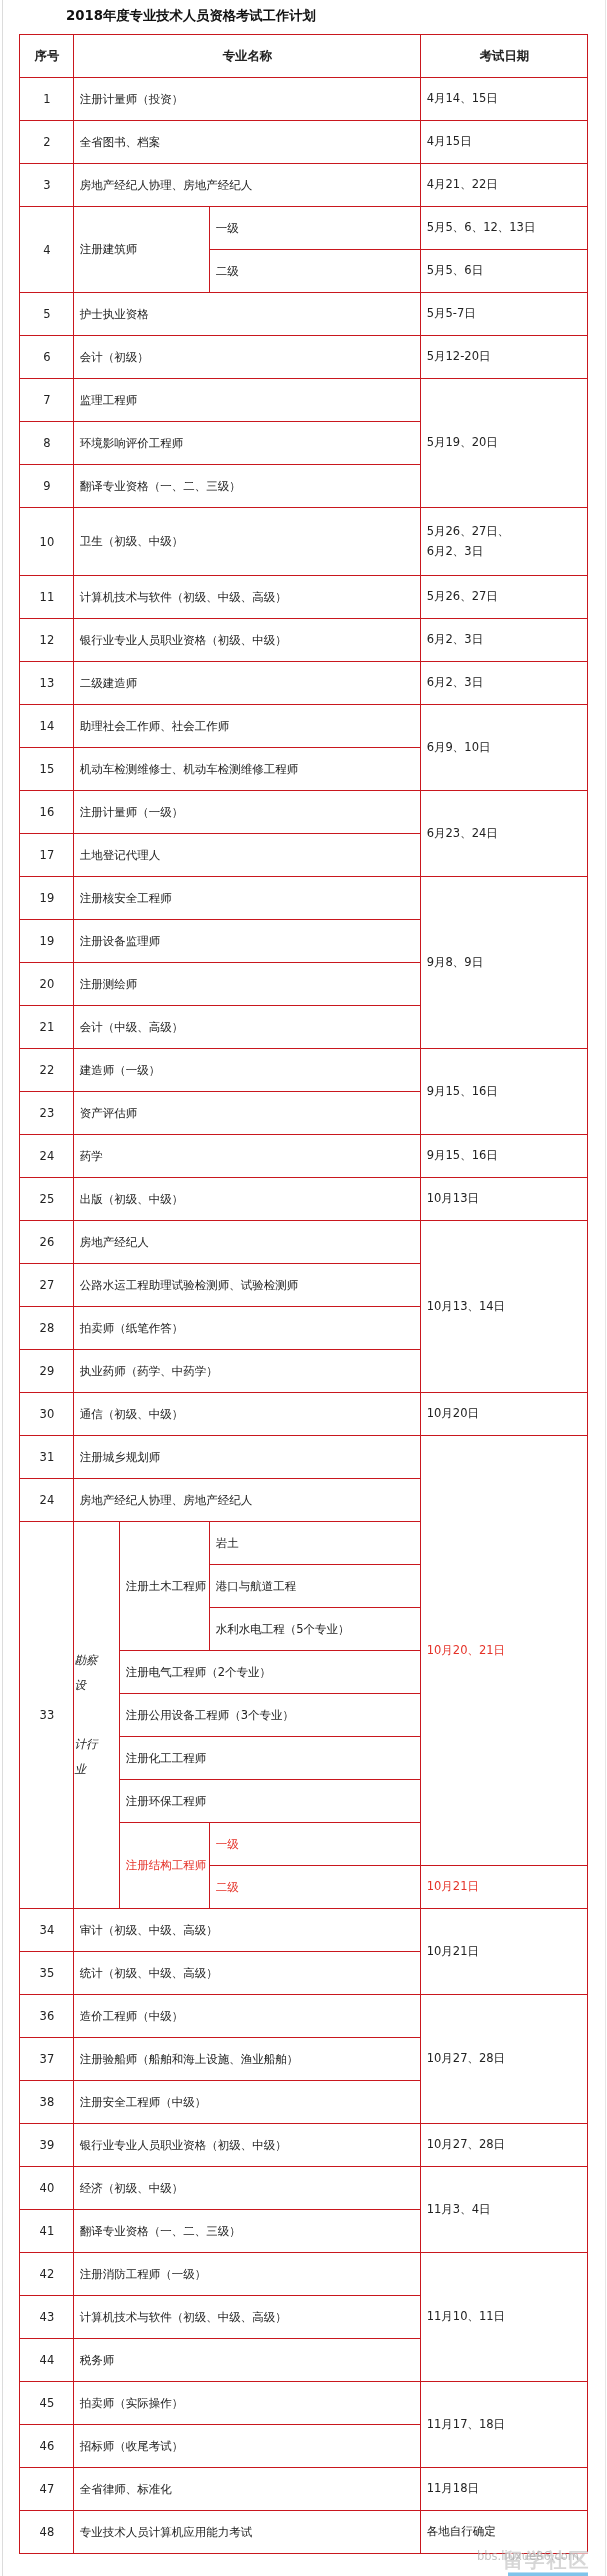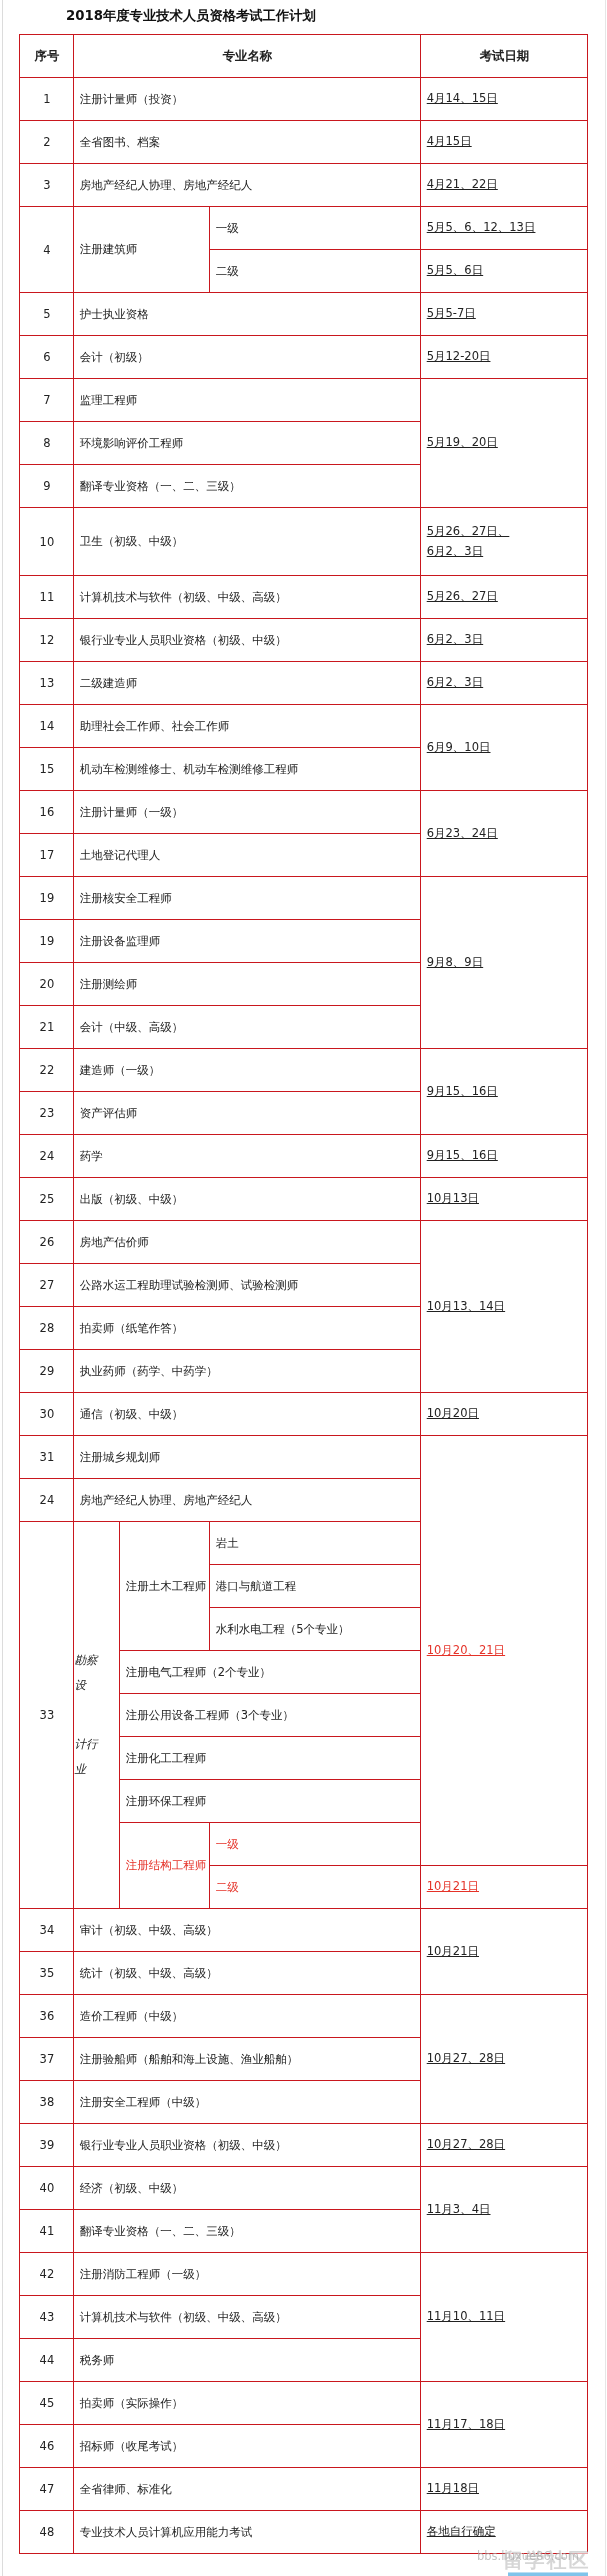--- a/index.html
+++ b/index.html
@@ -20,21 +20,21 @@
     padding-left:12px;
   }
   table.plan td, table.plan th {
     border:0.9px solid #c9171e; padding:0 0 0 5.3px; font-size:11.5px; height:42px;
     vertical-align:middle; text-align:left; white-space:nowrap; overflow:hidden;
     font-weight:normal; color:#222;
   }
   table.plan th { font-weight:bold; font-size:12.4px; text-align:center; padding:0; }
   table.plan td.seq { text-align:center; padding:0; }
   table.plan tr.tall td { height:67px; }
-  table.plan td.date { padding-left:5.3px; white-space:normal; line-height:19.4px;text-decoration:underline; }
+  table.plan td.date { padding-left:5.3px; white-space:normal; line-height:19.4px; }
   .red { color:#e53228 !important; }
   td.wrap { white-space:normal !important; line-height:25px; }
   td.industry { text-align:left; padding:0 !important; white-space:normal !important; line-height:25px;font-style:italic; }
   td.industry .blk { display:block; }
   td.industry .gap { display:block; height:34px; }
   .watermark {
     position:absolute; left:503px; top:2514px; font-size:20px; font-weight:bold; color:rgba(180,180,180,0.55);
     letter-spacing:1.8px; white-space:nowrap; text-shadow:0.9px 0.9px 0 rgba(255,255,255,0.8);margin-top:33px;
   }
   .watermark-url {
@@ -196,21 +196,21 @@
     <td class="date">9月15、16日</td>
   </tr>
   <tr>
     <td class="seq">25</td>
     <td colspan="3">出版（初级、中级）</td>
     <td class="date">10月13日</td>
   </tr>
 
   <tr>
     <td class="seq">26</td>
-    <td colspan="3">房地产估价师</td>
+    <td colspan="3">房地产经纪人</td>
     <td class="date" rowspan="4">10月13、14日</td>
   </tr>
   <tr>
     <td class="seq">27</td>
     <td colspan="3">公路水运工程助理试验检测师、试验检测师</td>
   </tr>
   <tr>
     <td class="seq">28</td>
     <td colspan="3">拍卖师（纸笔作答）</td>
   </tr>

